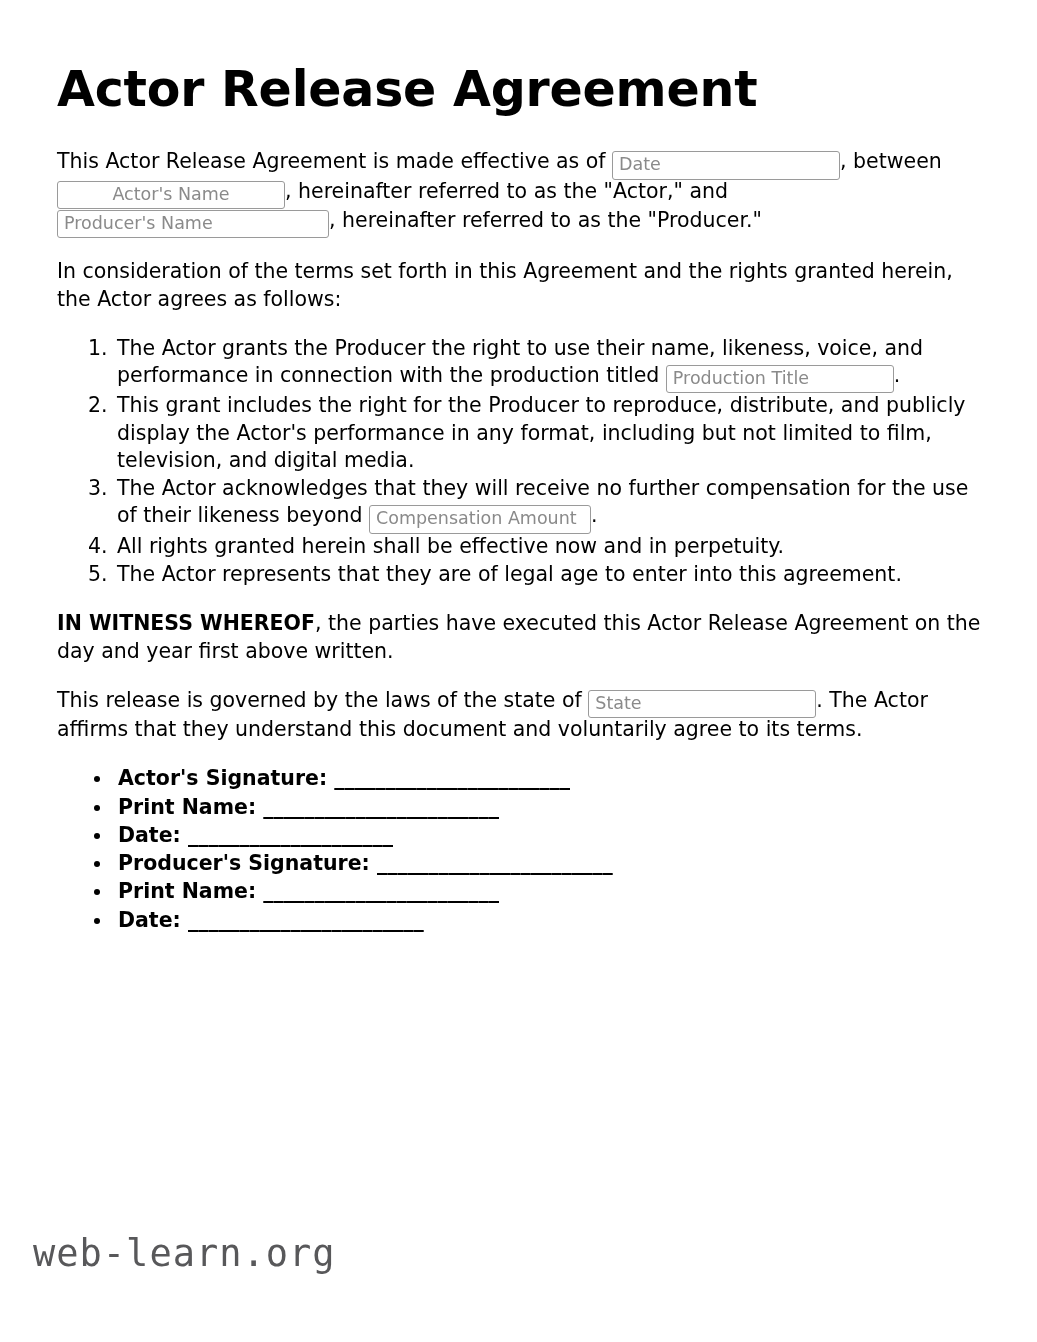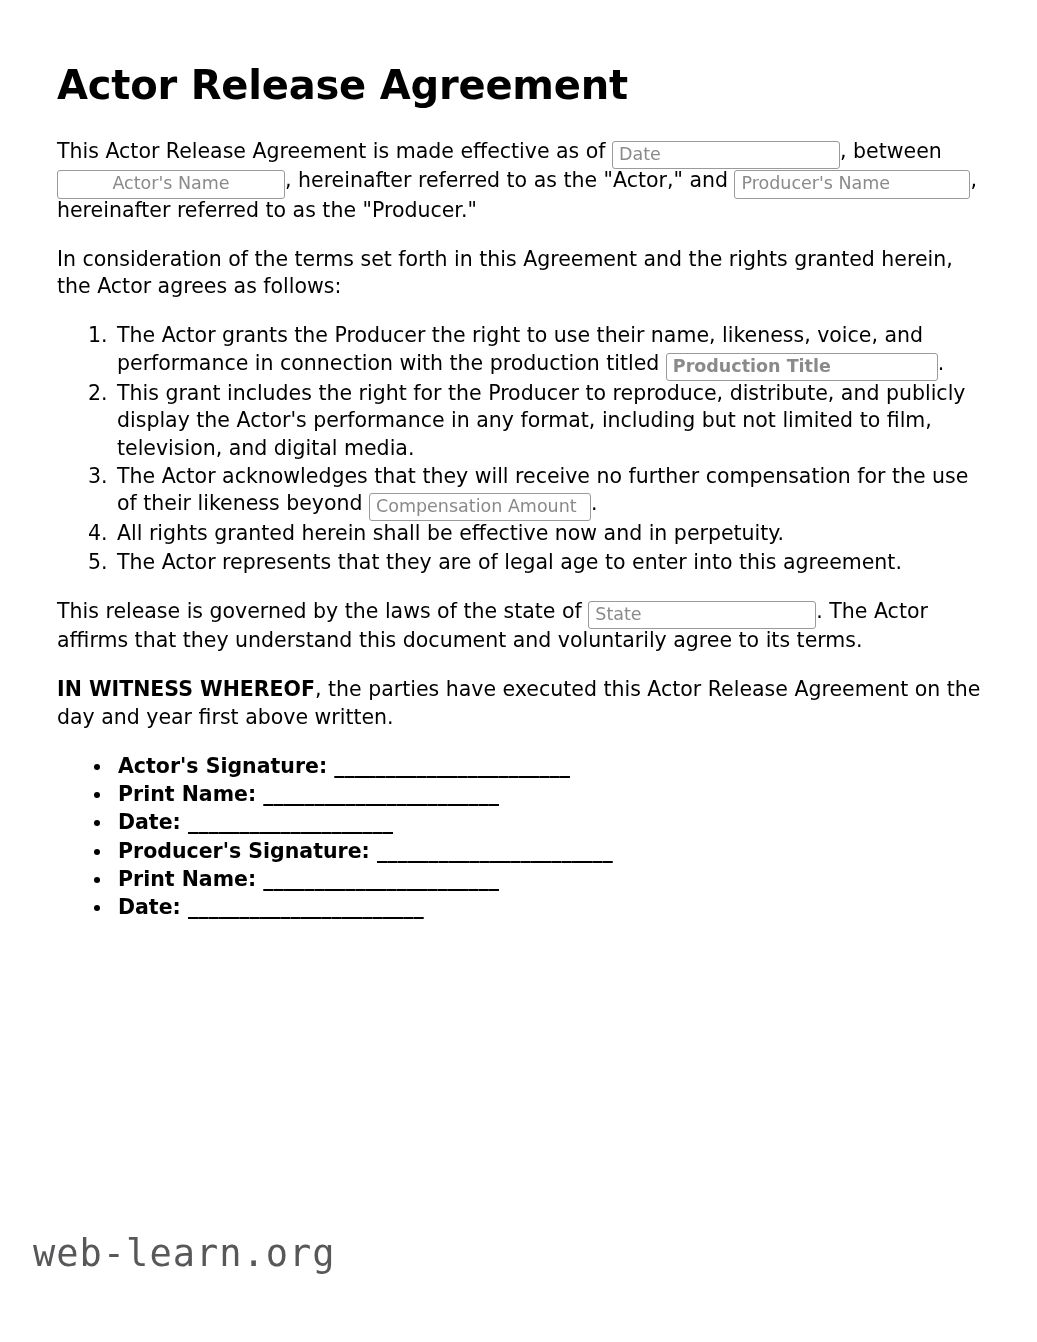--- a/index.html
+++ b/index.html
@@ -19,21 +19,21 @@
     position: absolute;
     left: 0;
     top: 0;
     width: 1037px;
     height: 1342px;
     background: #ffffff;
     box-sizing: border-box;
     padding: 62px 55px 0 57px;
   }
   .doc-title {
-    font-size: 40px;
+    font-size: 49px;
     font-weight: bold;
     letter-spacing: -0.2px;
     margin: 0 0 30px 0;
     line-height: 1.15;
   }
   p.body-text {
     font-size: 20.5px;
     line-height: 1.33;
     margin: 0 0 22px 0;
     max-width: 928px;
@@ -53,22 +53,22 @@
     top: 2px;
     outline: none;
     line-height: 1.22;
   }
   .field::placeholder {
     color: #8a8a8a;
     opacity: 1;
   }
   .field.w-date { width: 228px; }
   .field.w-actor { width: 228px; text-align: center; }
-  .field.w-producer { width: 236px; }
-  .field.w-production { width: 272px; font-weight: bold; }
+  .field.w-producer { width: 272px; }
+  .field.w-production { width: 228px; }
   .field.w-compensation { width: 222px; }
   .field.w-state { width: 228px; }
 
   ol.terms {
     font-size: 20.5px;
     line-height: 1.33;
     margin: 0 0 22px 0;
     padding-left: 57px;
     max-width: 928px;
   }
@@ -113,23 +113,23 @@
   <p class="body-text">In consideration of the terms set forth in this Agreement and the rights granted herein, the Actor agrees as follows:</p>
 
   <ol class="terms">
     <li><span>The Actor grants the Producer the right to use their name, likeness, voice, and performance in connection with the production titled </span><input class="field w-production" type="text" placeholder="Production Title" style=""><span>.</span></li>
     <li><span>This grant includes the right for the Producer to reproduce, distribute, and publicly display the Actor's performance in any format, including but not limited to film, television, and digital media.</span></li>
     <li><span>The Actor acknowledges that they will receive no further compensation for the use of their likeness beyond </span><input class="field w-compensation" type="text" placeholder="Compensation Amount" style=""><span>.</span></li>
     <li><span>All rights granted herein shall be effective now and in perpetuity.</span></li>
     <li><span>The Actor represents that they are of legal age to enter into this agreement.</span></li>
   </ol>
 
+  <p class="body-text"><span class="witness-lead">IN WITNESS WHEREOF</span><span>, the parties have executed this Actor Release Agreement on the day and year first above written.</span></p>
+
   <p class="body-text"><span>This release is governed by the laws of the state of </span><input class="field w-state" type="text" placeholder="State" style=""><span>. The Actor affirms that they understand this document and voluntarily agree to its terms.</span></p>
-
-  <p class="body-text"><span class="witness-lead">IN WITNESS WHEREOF</span><span>, the parties have executed this Actor Release Agreement on the day and year first above written.</span></p>
 
   <ul class="signature-block">
     <li>Actor's Signature: _______________________</li>
     <li>Print Name: _______________________</li>
     <li>Date: ____________________</li>
     <li>Producer's Signature: _______________________</li>
     <li>Print Name: _______________________</li>
     <li>Date: _______________________</li>
   </ul>
 

